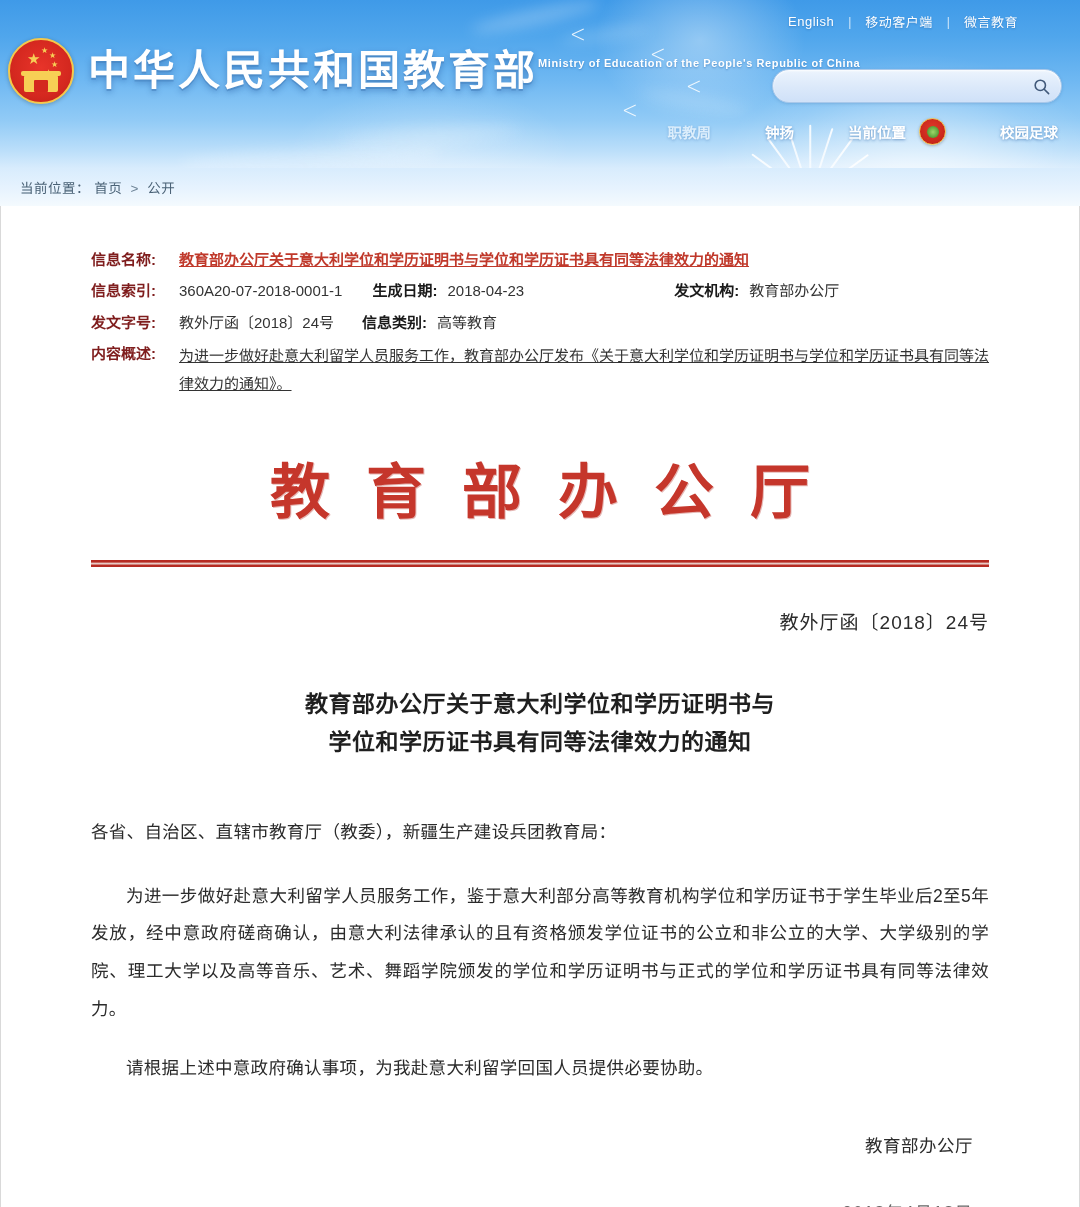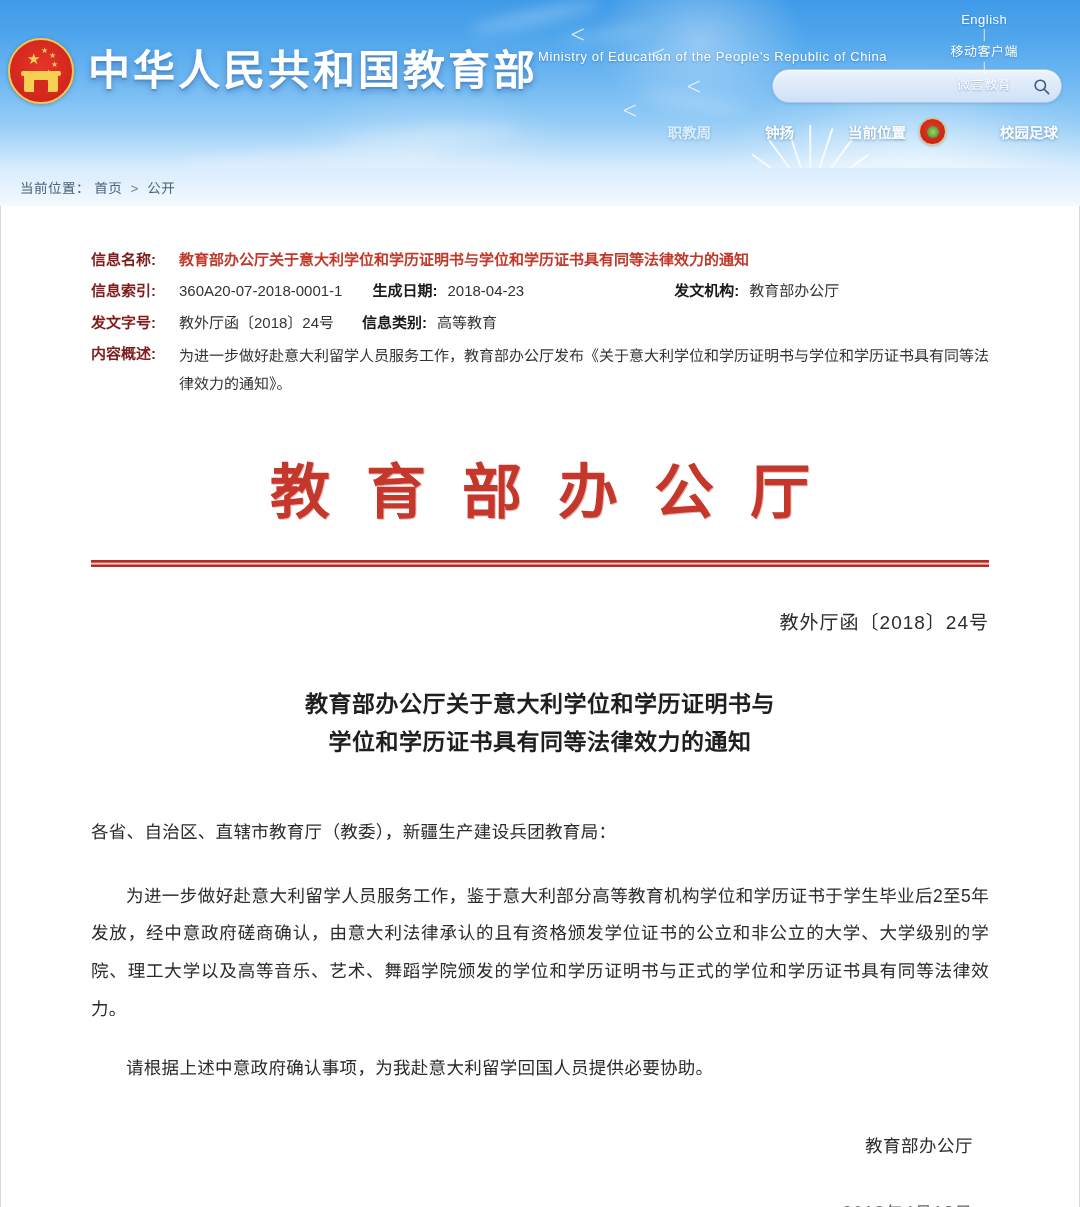--- a/index.html
+++ b/index.html
@@ -86,21 +86,20 @@
 
   
   .top-nav {
     position: absolute;
     right: 48px;
     top: 12px;
     display: flex;
     align-items: center;
     gap: 0;
     z-index: 8;
-    flex-direction: column;
   }
   .top-nav a {
     color: #ffffff;
     font-size: 13px;
     letter-spacing: .5px;
     text-decoration: none;
     padding: 0 14px;
     text-shadow: 0 1px 2px rgba(30,90,160,0.45);
     cursor: pointer;
     white-space: nowrap;
@@ -172,23 +171,23 @@
     color: #ffffff;
     letter-spacing: 3px;
     line-height: 1.05;
     text-shadow:
       0 2px 0 rgba(70,130,190,0.55),
       0 3px 6px rgba(30,80,150,0.45);
     font-family: "DejaVu Sans", "Liberation Sans", sans-serif;
     white-space: nowrap;
   }
   .site-title-en {
-    margin-top: 0;
-    font-size: 13px;
-    font-weight: 400;
+    margin-top: 8px;
+    font-size: 11px;
+    font-weight: 700;
     color: #ffffff;
     letter-spacing: .6px;
     text-shadow: 0 1px 2px rgba(40,100,170,0.55);
     white-space: nowrap;
   }
 
   
   .search-box {
     position: absolute;
     right: 18px;
@@ -303,21 +302,21 @@
     line-height: 1.55;
     color: #2b2b2b;
   }
   .meta-label {
     font-weight: 700;
     color: #7f1d1d;
     white-space: nowrap;
     flex: none;
     width: 88px;
   }
-  .meta-value { color: #333; }
+  .meta-value { color: #333; text-decoration: underline; }
   .meta-value.title-red {
     color: #c0392b;
     font-weight: 700;
   }
   .meta-inline {
     display: flex;
     align-items: baseline;
     flex-wrap: nowrap;
   }
   .meta-cell { display: flex; align-items: baseline; }

